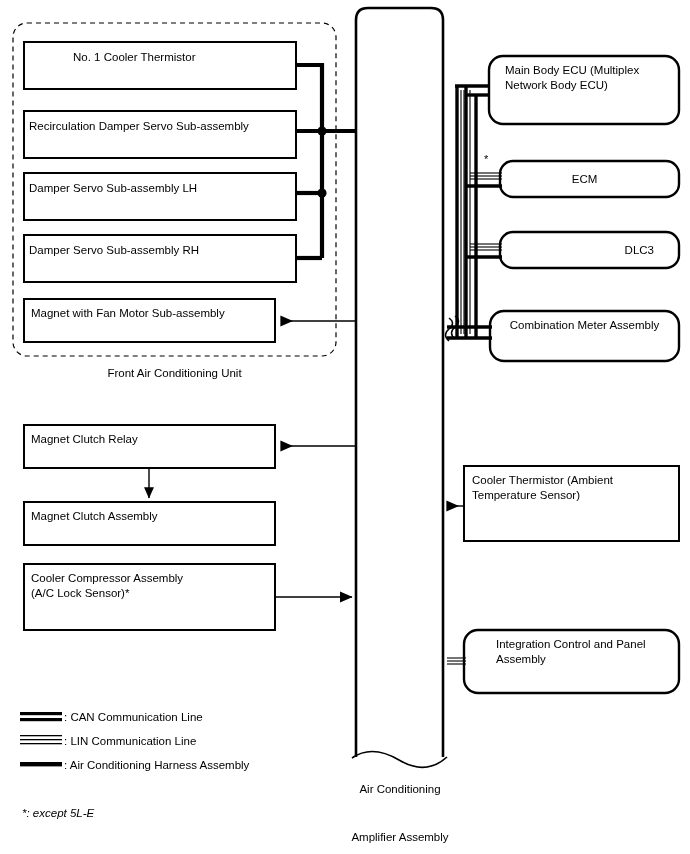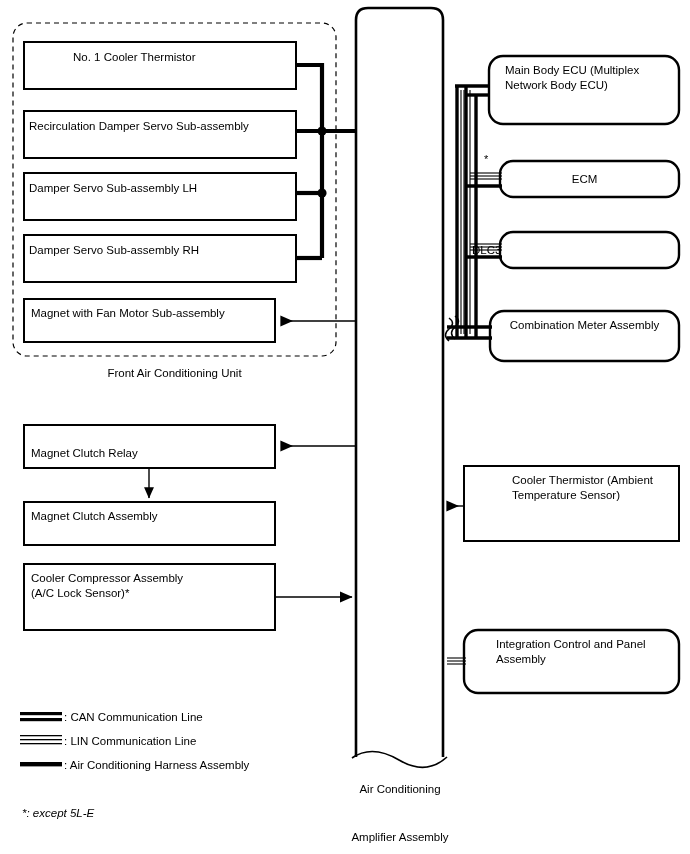--- a/index.html
+++ b/index.html
@@ -148,33 +148,33 @@
   <g>
     <rect x="20" y="762" width="42" height="4.4" fill="#000"></rect>
   </g>
 </svg>
 
 <div class="lbl" style="left:36px;top:50px;padding-left:37px;">No. 1 Cooler Thermistor</div>
 <div class="lbl" style="left:29px;top:119px;">Recirculation Damper Servo Sub-assembly</div>
 <div class="lbl" style="left:29px;top:181px;">Damper Servo Sub-assembly LH</div>
 <div class="lbl" style="left:29px;top:243px;">Damper Servo Sub-assembly RH</div>
 <div class="lbl" style="left:31px;top:306px;">Magnet with Fan Motor Sub-assembly</div>
-<div class="lbl" style="left:31px;top:432px;margin-top:14px;">Magnet Clutch Relay</div>
+<div class="lbl" style="left:31px;top:432px;">Magnet Clutch Relay</div>
 <div class="lbl" style="left:31px;top:509px;">Magnet Clutch Assembly</div>
 <div class="lbl" style="left:31px;top:571px;">Cooler Compressor Assembly
 (A/C Lock Sensor)*</div>
 
 <div class="lbl" style="left:13px;top:366px;width:323px;text-align:center;">Front Air Conditioning Unit</div>
 
 <div class="lbl" style="left:505px;top:63px;">Main Body ECU (Multiplex
 Network Body ECU)</div>
 <div class="lbl" style="left:500px;top:172px;width:169px;text-align:center;">ECM</div>
-<div class="lbl" style="left:472px;top:243px;width:154px;text-align:left;">DLC3</div>
+<div class="lbl" style="left:500px;top:243px;width:154px;text-align:right;">DLC3</div>
 <div class="lbl" style="left:490px;top:318px;width:189px;text-align:center;">Combination Meter Assembly</div>
-<div class="lbl" style="left:472px;top:473px;margin-left:40px;">Cooler Thermistor (Ambient
+<div class="lbl" style="left:472px;top:473px;">Cooler Thermistor (Ambient
 Temperature Sensor)</div>
 <div class="lbl" style="left:496px;top:637px;">Integration Control and Panel
 Assembly</div>
 
 <div class="lbl" style="left:484px;top:152px;font-size:11px;">*</div>
 
 <div class="lbl" style="left:340px;top:782px;width:120px;text-align:center;">Air Conditioning</div>
 <div class="lbl" style="left:340px;top:830px;width:120px;text-align:center;">Amplifier Assembly</div>
 
 <div class="lbl" style="left:64px;top:710px;">: CAN Communication Line</div>

